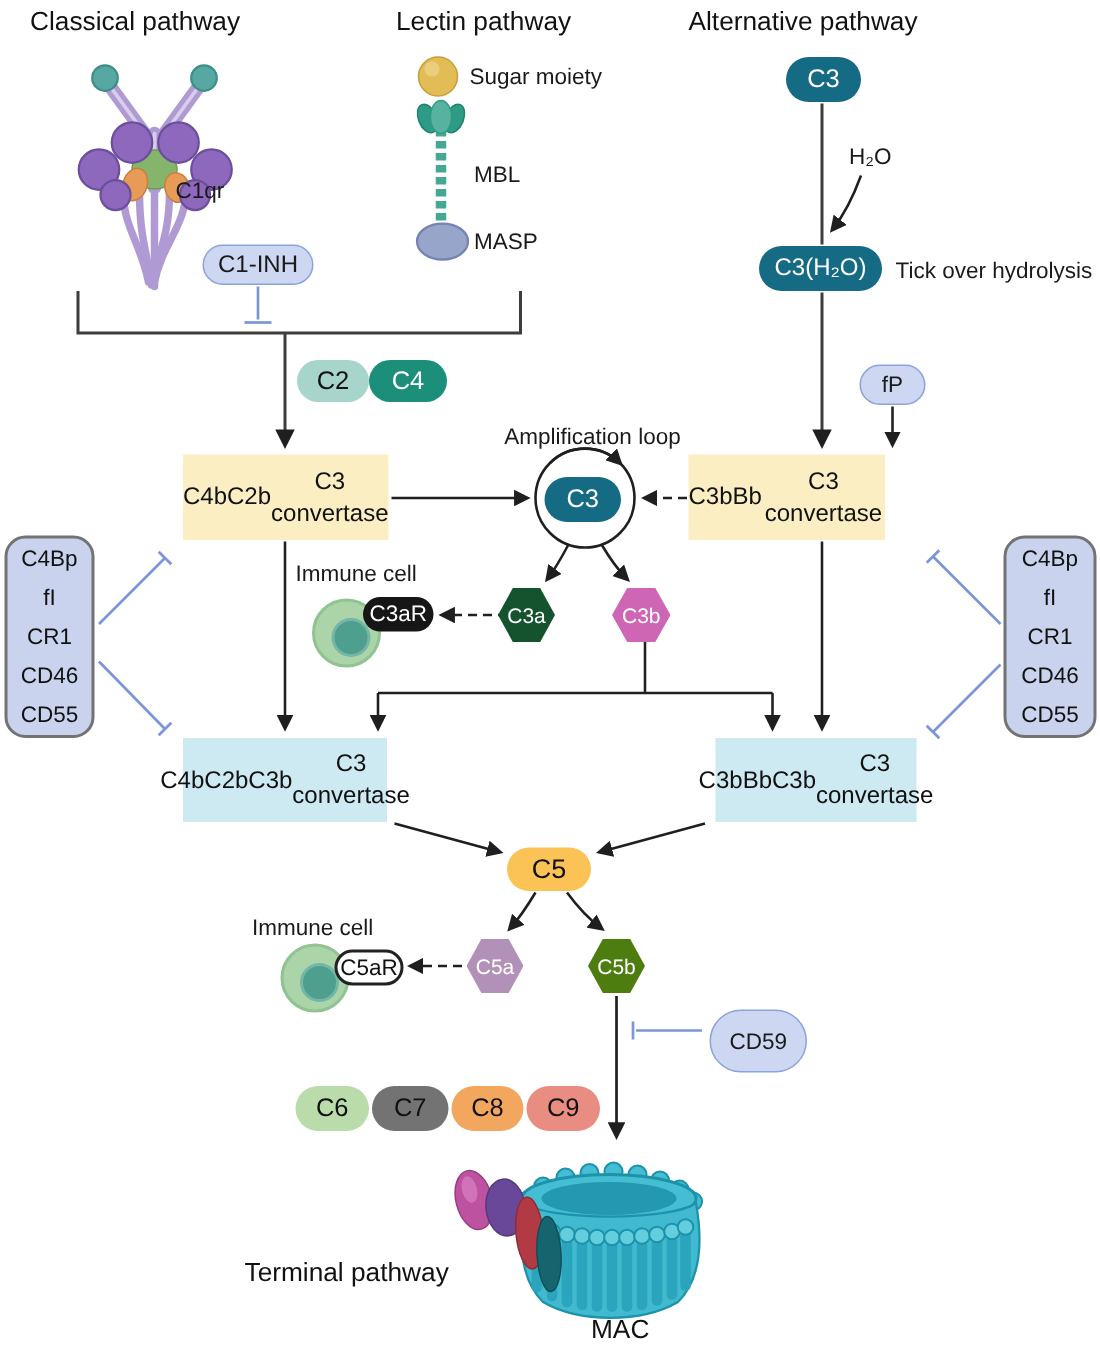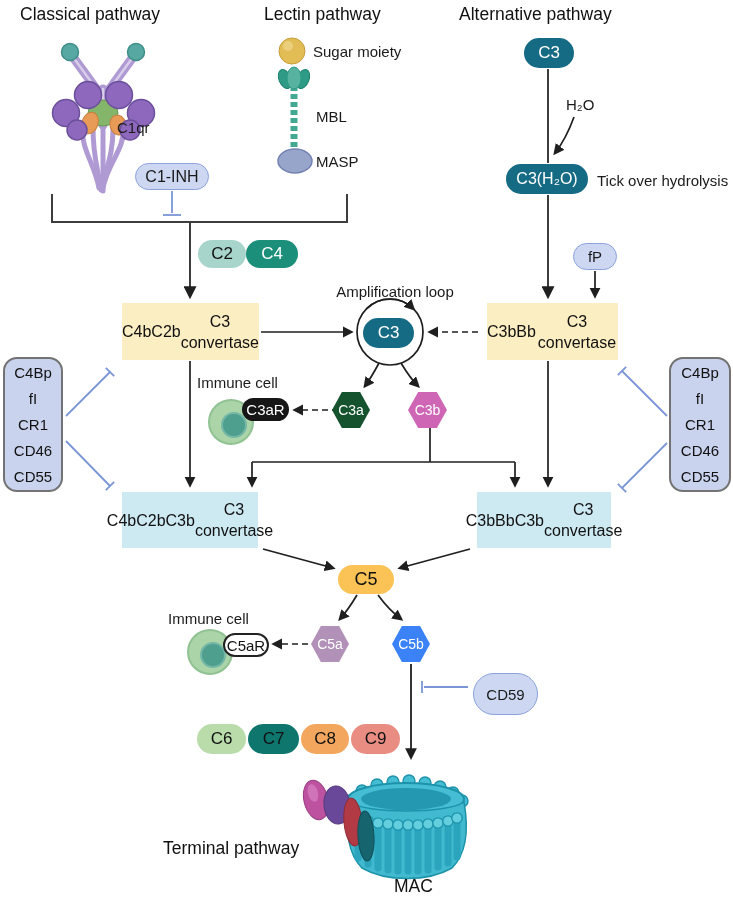--- a/index.html
+++ b/index.html
@@ -175,21 +175,21 @@
   <div class="lbl" style="left:597px;top:172px">Tick over hydrolysis</div>
   <div class="pill lav" style="left:573px;top:243px;width:44px;height:27px">fP</div>
 
   <div class="pill" style="left:198px;top:240px;width:48px;height:28px;background:#a7d4cb;color:#111;font-size:17px">C2</div>
   <div class="pill" style="left:246px;top:240px;width:52px;height:28px;background:#1b8f7a;color:#fff;font-size:17px">C4</div>
 
   <div class="box ybox" style="left:122px;top:303px;width:137px;height:57px">
     <span>C4bC2b</span>
     <span>C3 convertase</span>
   </div>
-  <div class="box ybox" style="left:487px;top:303px;width:131px;height:57px">
+  <div class="box ybox" style="left:459px;top:303px;width:131px;height:57px">
     <span>C3bBb</span>
     <span>C3 convertase</span>
   </div>
 
   <div class="lbl" style="left:325px;top:283px;width:140px;text-align:center">Amplification loop</div>
   <div class="pill teal" style="left:363px;top:318px;width:51px;height:30px">C3</div>
 
   <div class="regbox" style="left:3px;top:357px;width:60px;height:135px">
     <span>C4Bp</span>
     <span>fI</span>
@@ -222,25 +222,25 @@
     <span>C3 convertase</span>
   </div>
 
   <div class="pill" style="left:338px;top:565px;width:56px;height:29px;background:#fbc355;color:#111;font-size:18px">C5</div>
   <div class="lbl" style="left:168px;top:610px">Immune cell</div>
   <div class="cell" style="left:187px;top:629px;width:46px;height:46px;background:#abd4a9;border:2px solid #90c292">
     <div style="position:absolute;left:11px;top:11px;width:26px;height:26px;border-radius:50%;background:#4f9f8e;border:2px solid #74b7a6"></div>
   </div>
   <div class="pill" style="left:223px;top:633px;width:46px;height:24px;background:#fff;border:2px solid #222;color:#111;font-size:15px;z-index:3">C5aR</div>
   <div class="hex" style="left:311px;top:626px;width:38px;height:36px;background:#b291b8">C5a</div>
-  <div class="hex" style="left:392px;top:626px;width:38px;height:36px;background:#3b82f6">C5b</div>
+  <div class="hex" style="left:392px;top:626px;width:38px;height:36px;background:#4d7c0f">C5b</div>
 
   <div class="pill lav" style="left:473px;top:673px;width:65px;height:42px">CD59</div>
 
   <div class="pill" style="left:197px;top:724px;width:49px;height:30px;background:#b9dcaa;color:#111;font-size:17px">C6</div>
-  <div class="pill" style="left:248px;top:724px;width:51px;height:30px;background:#0f766e;color:#111;font-size:17px">C7</div>
+  <div class="pill" style="left:248px;top:724px;width:51px;height:30px;background:#737373;color:#111;font-size:17px">C7</div>
   <div class="pill" style="left:301px;top:724px;width:48px;height:30px;background:#f3a75e;color:#111;font-size:17px">C8</div>
   <div class="pill" style="left:351px;top:724px;width:49px;height:30px;background:#e98d83;color:#111;font-size:17px">C9</div>
 
   <div class="hdr" style="left:163px;top:838px">Terminal pathway</div>
   <div class="hdr" style="left:394px;top:876px">MAC</div>
 
 </div>
 
 </body></html>

